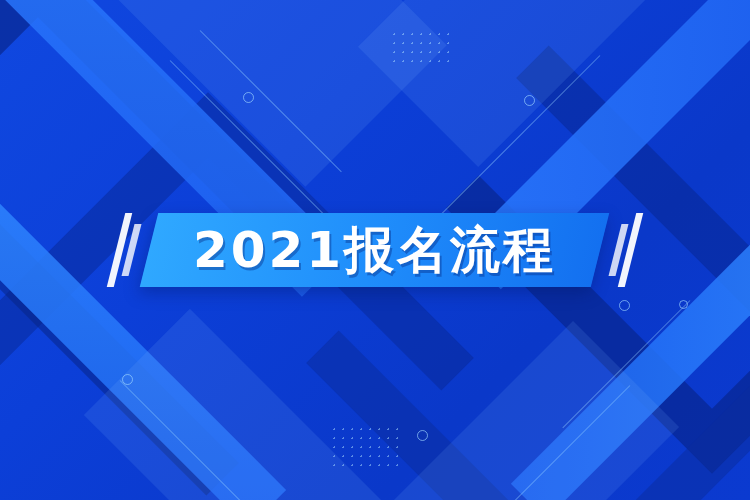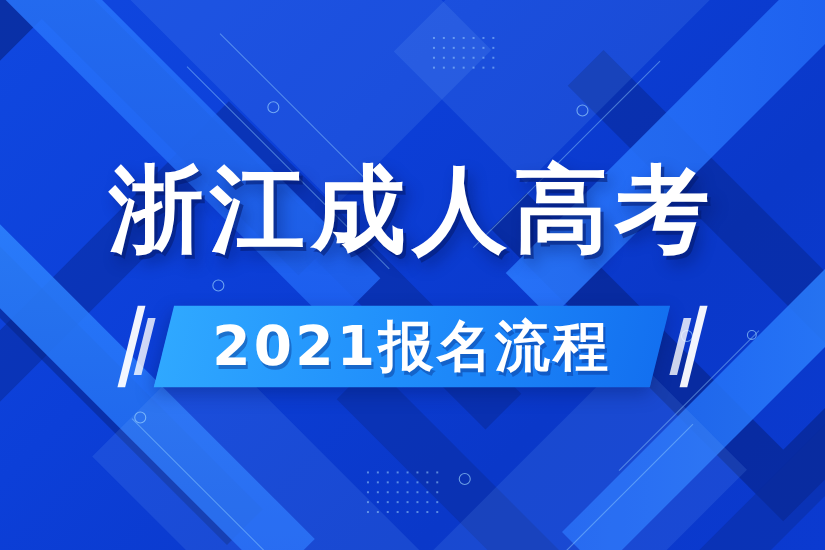--- a/index.html
+++ b/index.html
@@ -223,21 +223,20 @@
     <div class="node n5"></div>
     <div class="node n6"></div>
     <div class="node n7"></div>
 
     <div class="dots d1"></div>
     <div class="dots d2"></div>
   </div>
 
   <div class="content">
 
-    <h1 class="headline">浙江成人高考</h1>
 
     <div class="ribbon-row">
 
       <div class="tick-group">
         <div class="tick"></div>
         <div class="tick short"></div>
       </div>
 
       <div class="ribbon">
         <span class="ribbon-text">2021报名流程</span>

